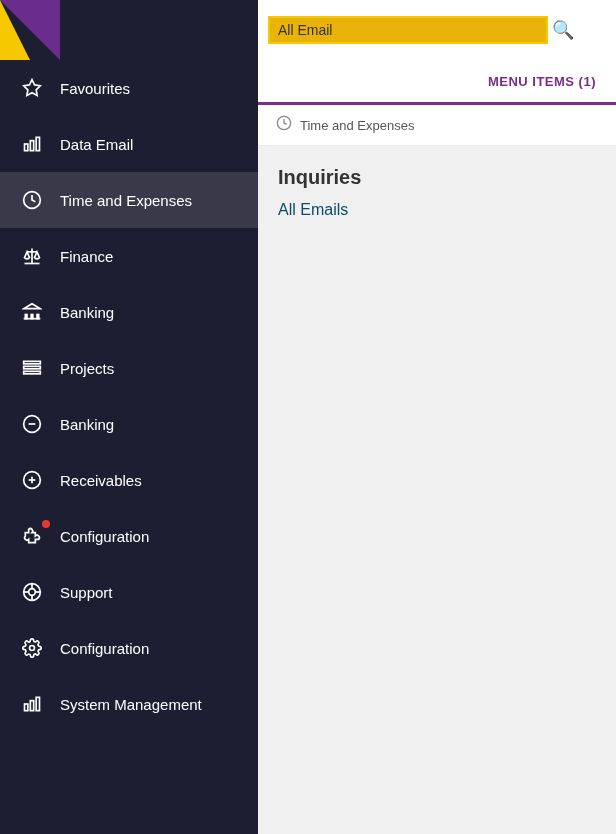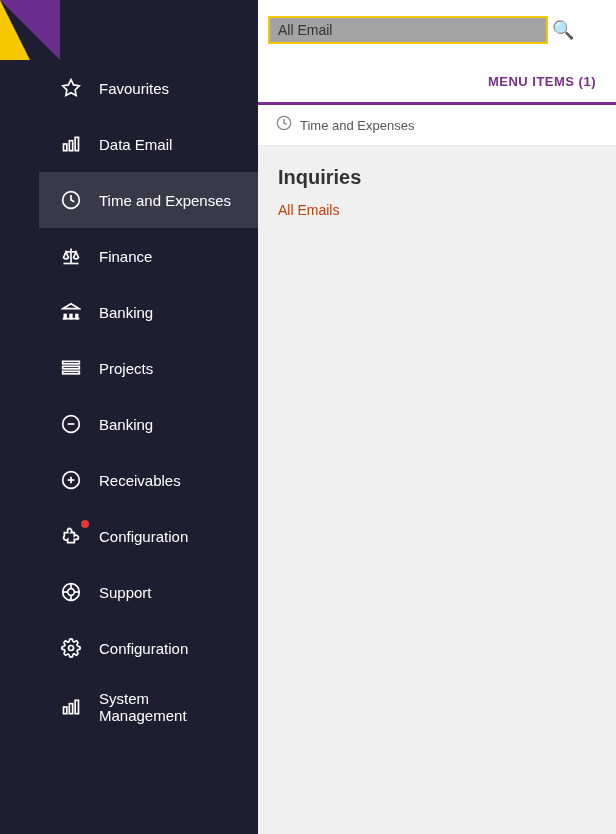--- a/index.html
+++ b/index.html
@@ -48,21 +48,21 @@
       display: flex;
       align-items: center;
       flex: 1;
       padding: 0 10px;
     }
 
     .search-input-wrapper {
       display: flex;
       align-items: center;
       border: 2px solid #f5c800;
-      background: #a3a3a3;
+      background: #eab308;
       padding: 4px 8px;
       flex: 1;
       max-width: 280px;
     }
 
     .search-input {
       border: none;
       outline: none;
       font-size: 14px;
       color: #333;
@@ -98,21 +98,20 @@
     }
 
     .sidebar-item {
       display: flex;
       align-items: center;
       padding: 14px 18px;
       cursor: pointer;
       font-size: 15px;
       color: #fff;
       position: relative;
-      margin-left: 39px;
     }
 
     .sidebar-item.active {
       background: rgba(255,255,255,0.12);
     }
 
     .sidebar-item .icon {
       width: 28px;
       height: 28px;
       display: flex;
@@ -188,22 +187,22 @@
     }
 
     .inquiries-title {
       font-size: 20px;
       font-weight: 600;
       color: #333;
       margin-bottom: 12px;
     }
 
     .inquiries-link {
-      color: #c2410c;
-      font-size: 14px;
+      color: #0c4a6e;
+      font-size: 16px;
       cursor: pointer;
       text-decoration: none;
     }
   </style>
 </head>
 <body>
 
 <div class="top-bar">
   <div class="logo-area">
     <div class="logo-shape">

